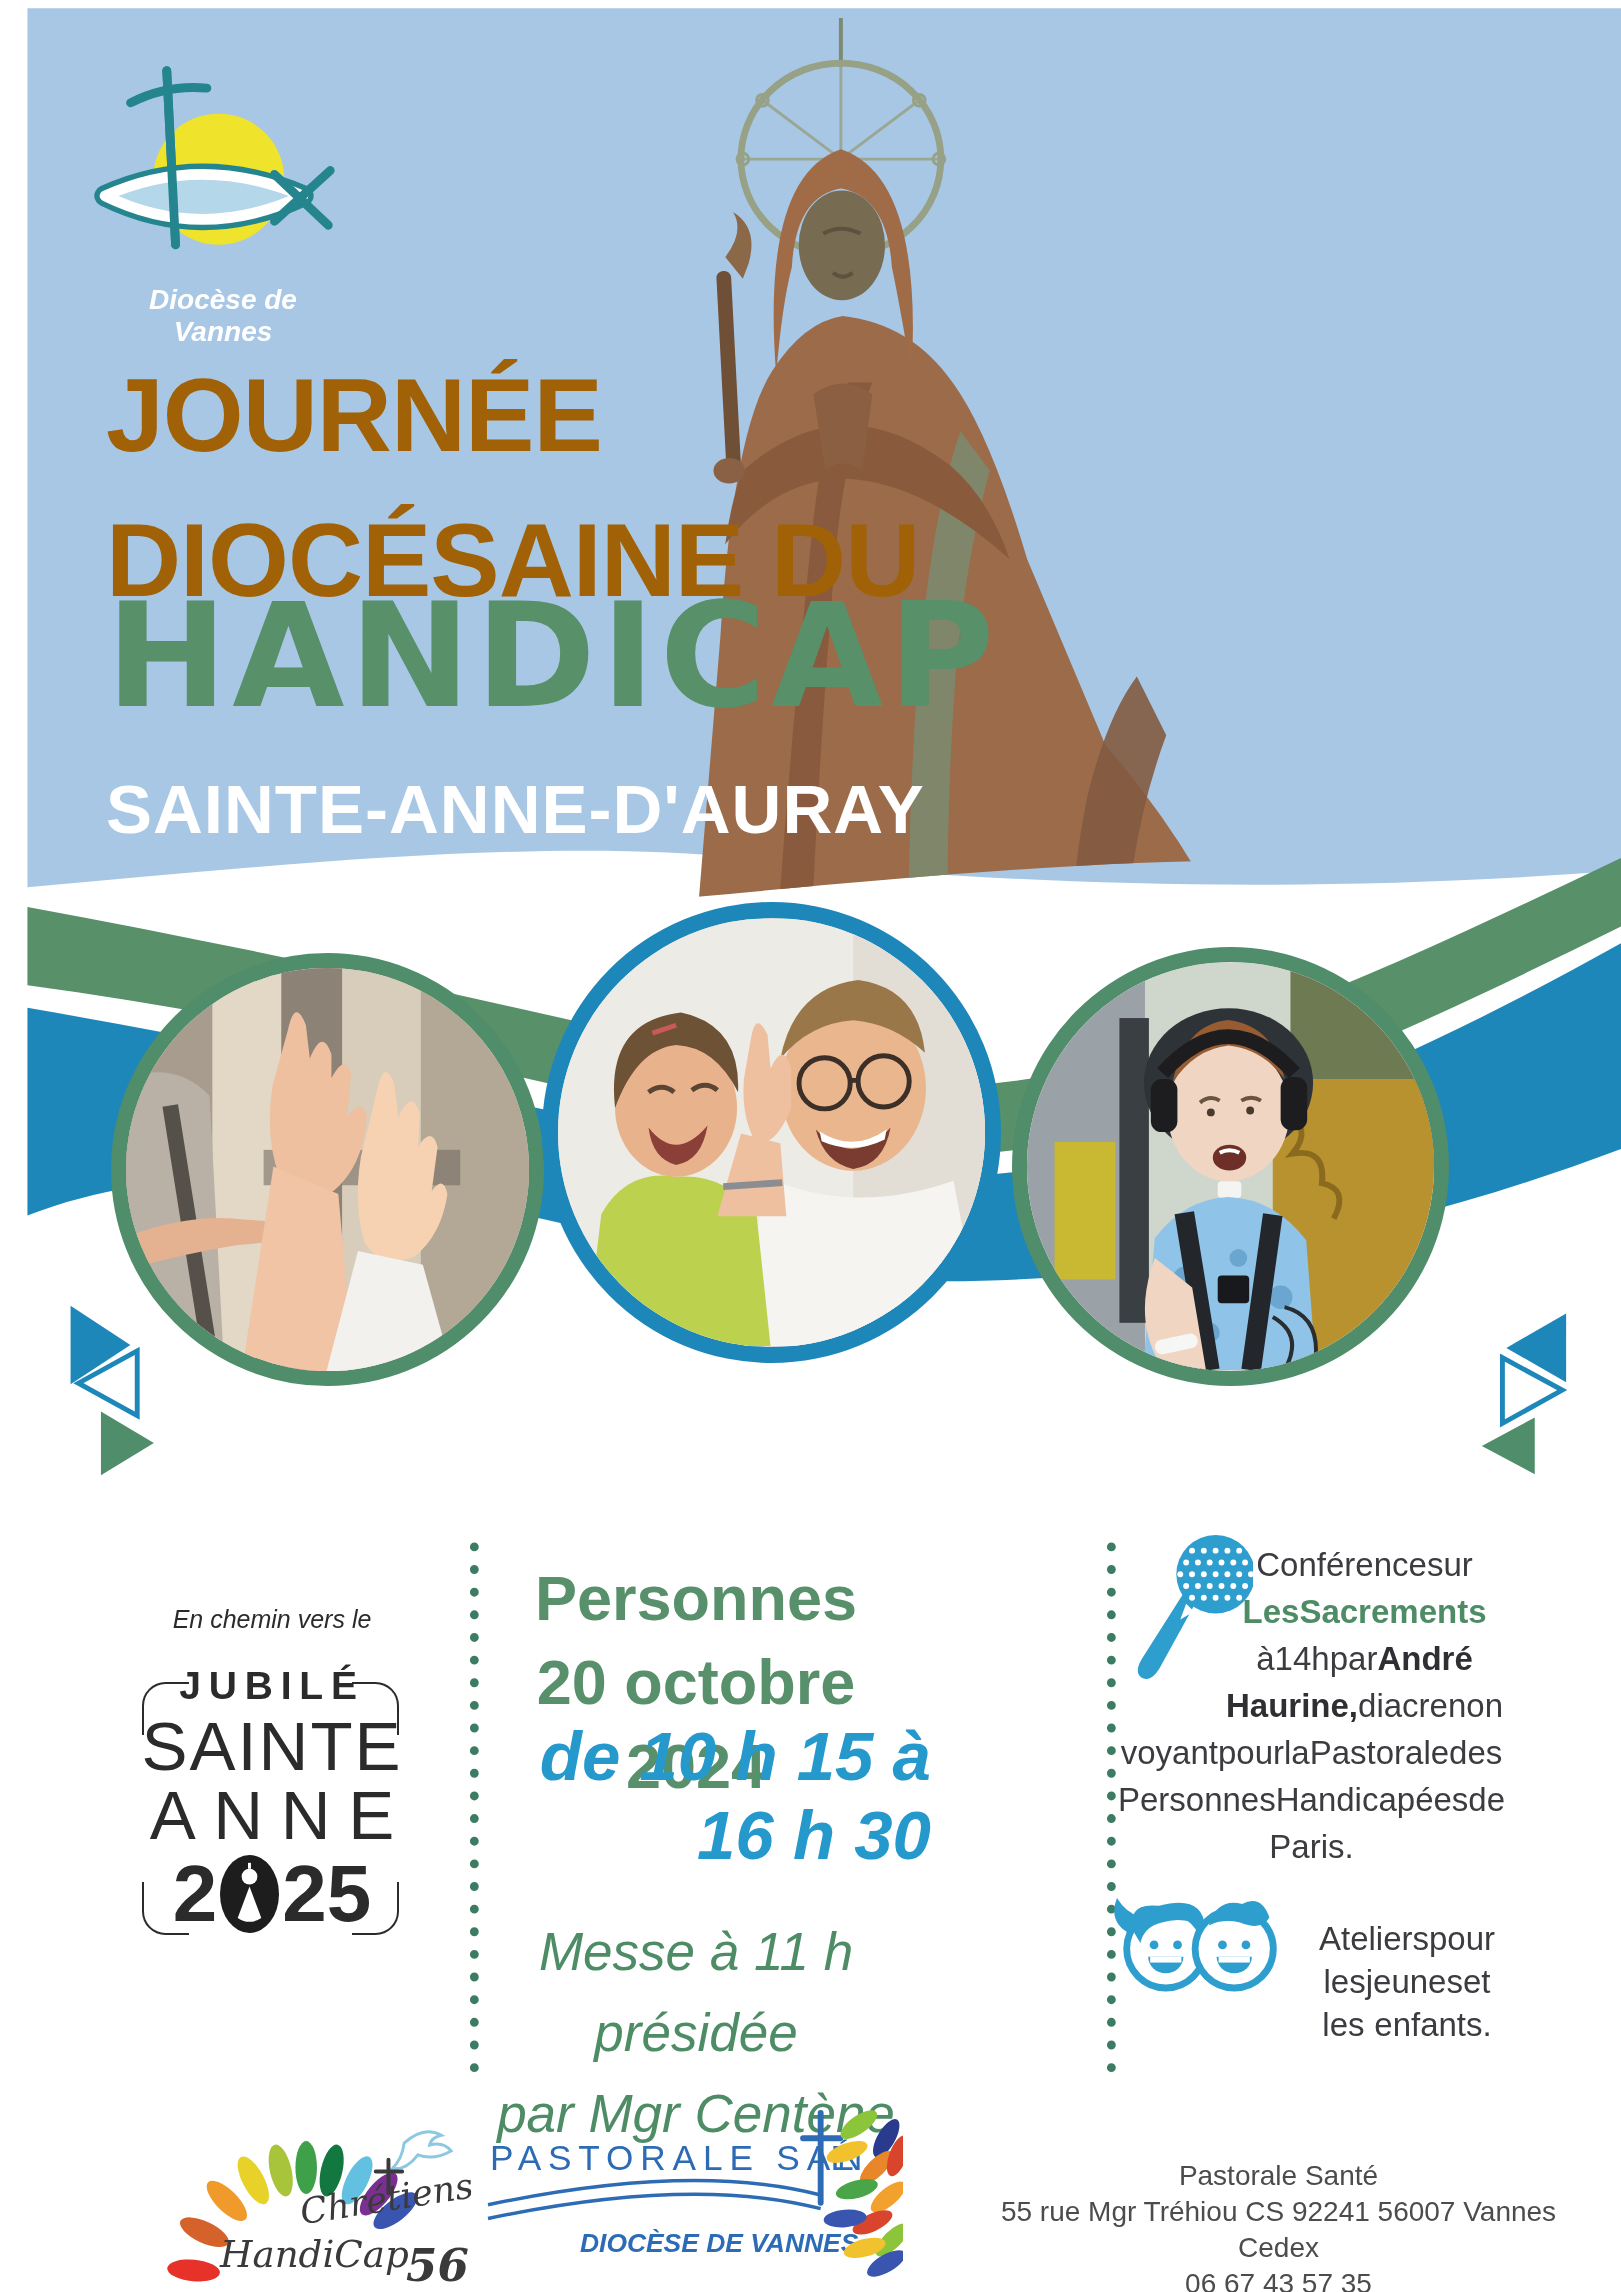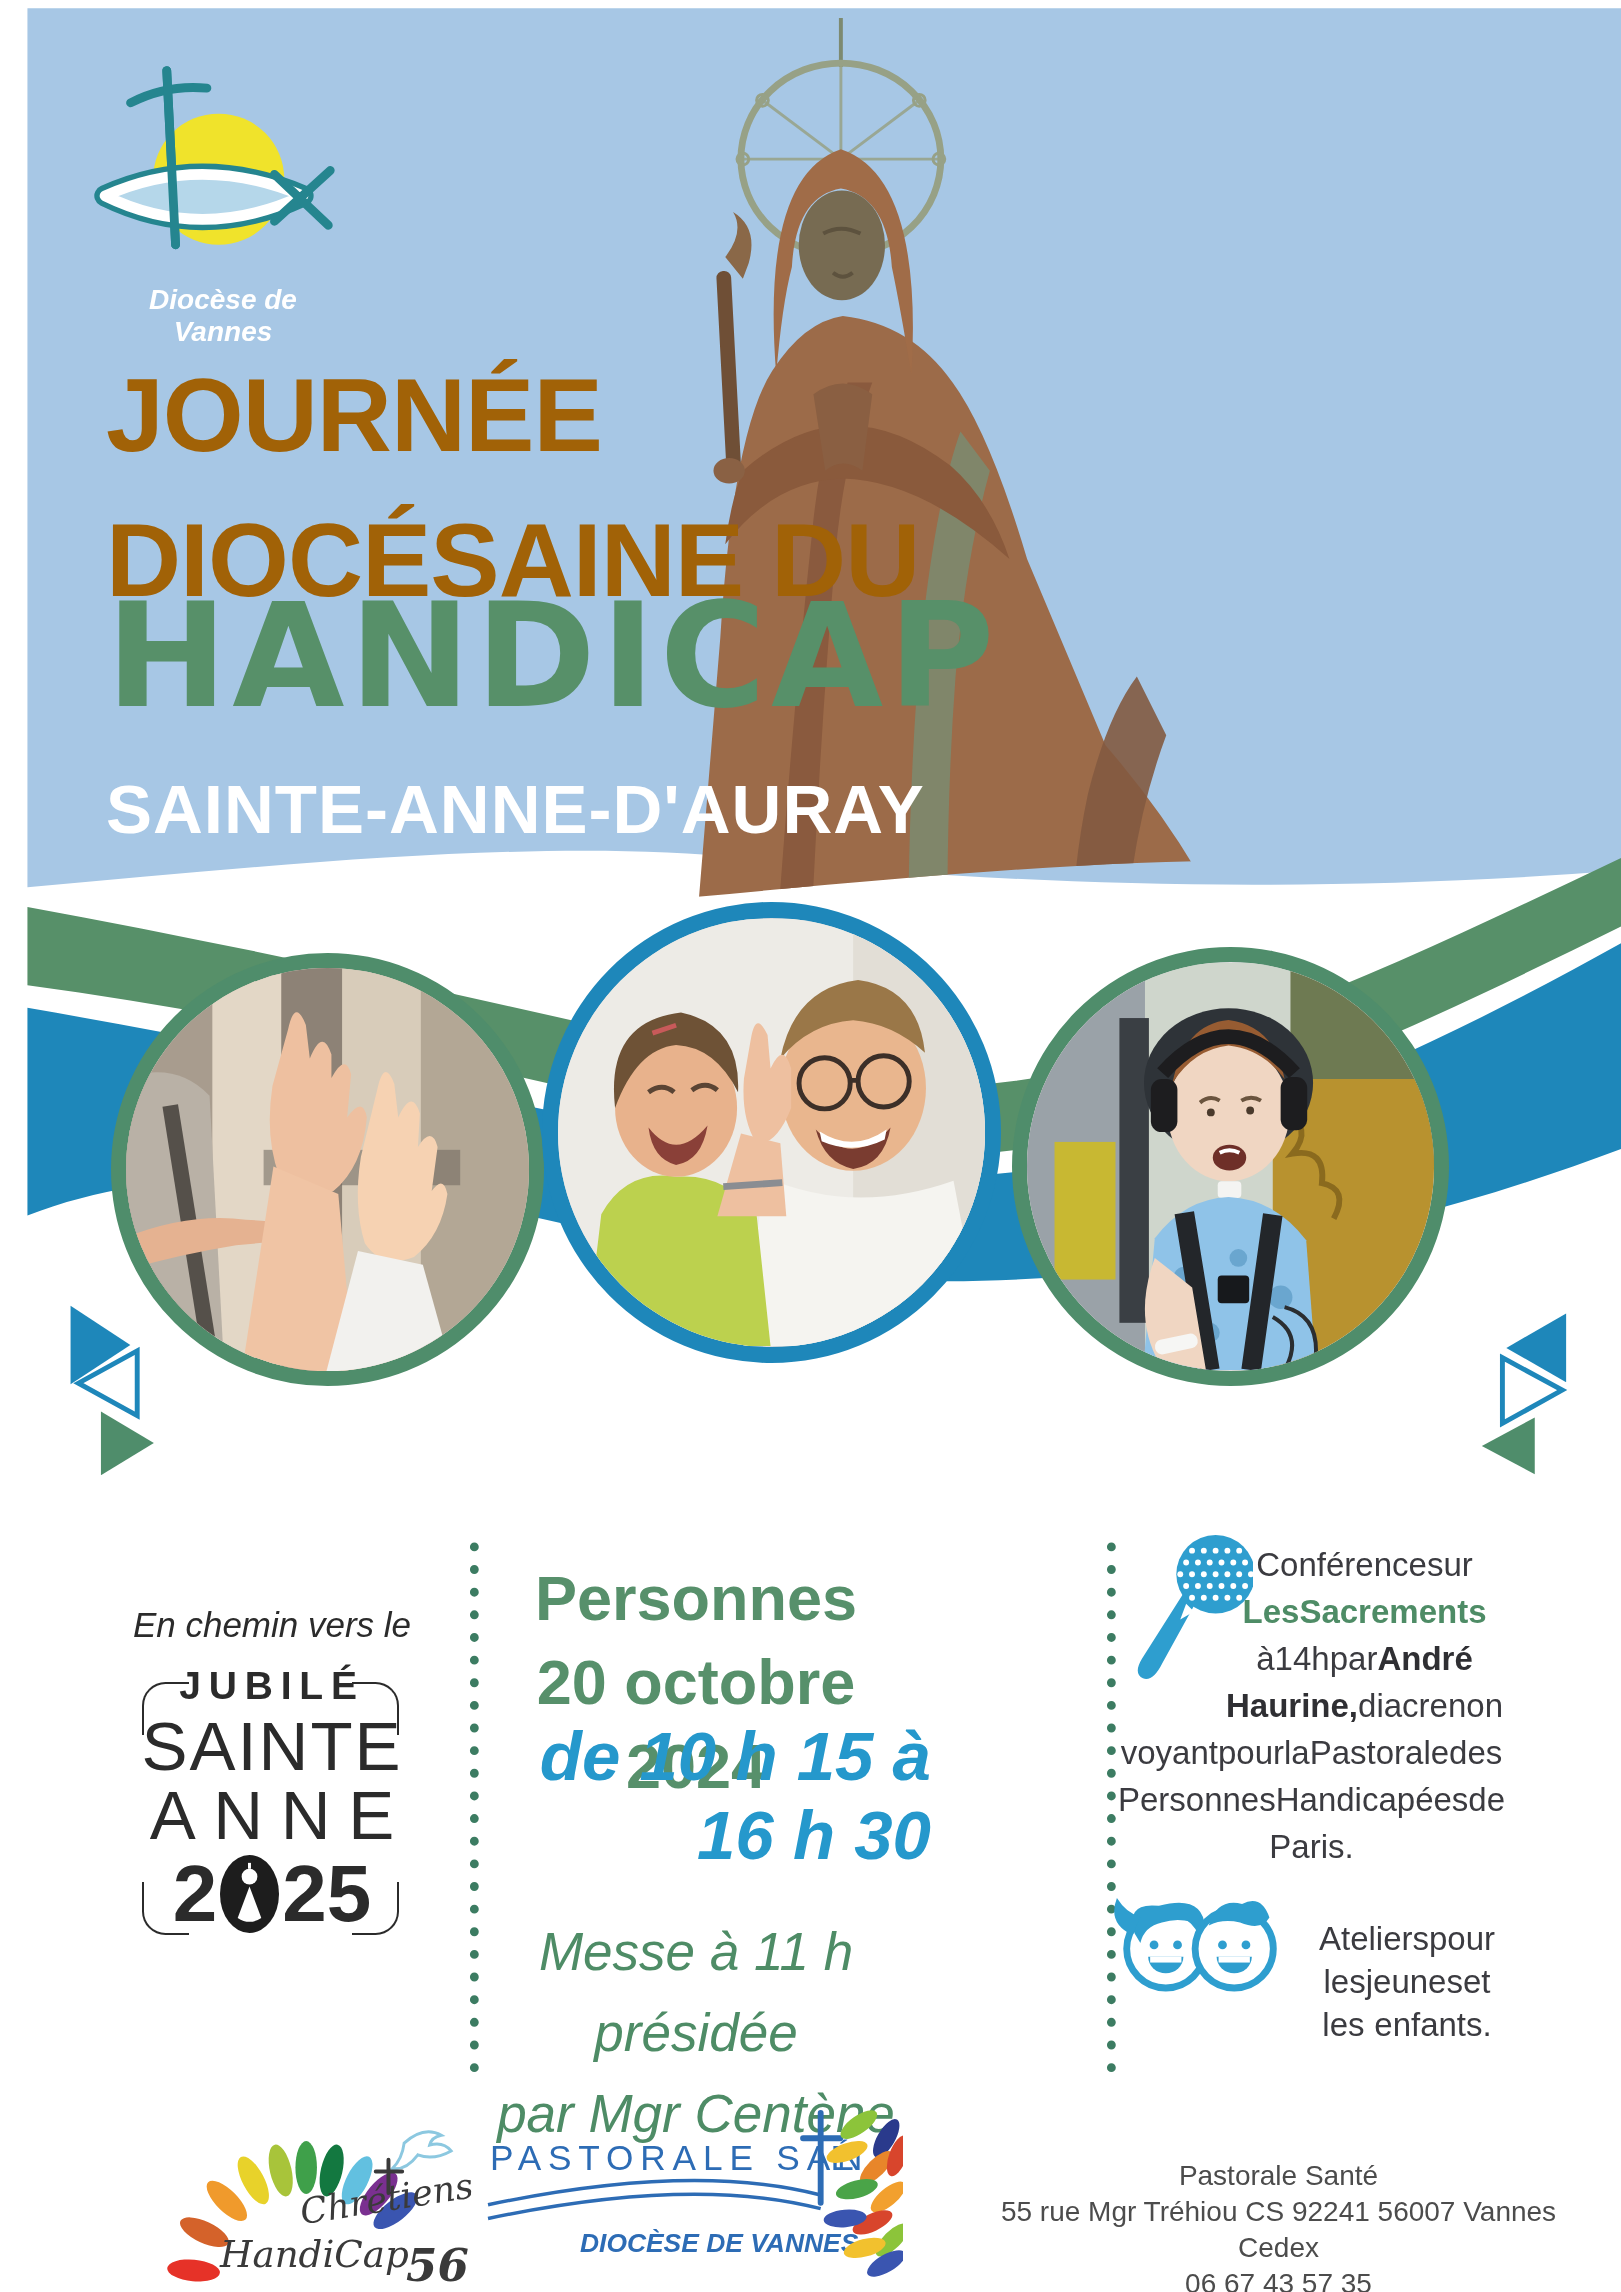--- a/index.html
+++ b/index.html
@@ -21,21 +21,21 @@
   
   .pcircle{border-radius:50%;overflow:hidden;box-sizing:border-box;background:#ddd;}
   .c1{left:111px;top:953px;width:433px;height:433px;border:15.7px solid #4f8d6b;}
   .c2{left:542px;top:902px;width:459px;height:461px;border:16.7px solid #1e87ba;}
   .c3{left:1012px;top:947px;width:437px;height:439px;border:15.7px solid #4f8d6b;}
   .pcircle svg{width:100%;height:100%;}
 
   
   .jubile{color:#2b2b2b;}
   .jub-line{left:93px;width:358px;text-align:center;}
-  .jub-intro{top:1605px;font-size:35px;font-style:italic;font-weight:500;}
+  .jub-intro{top:1605px;font-size:25px;font-style:italic;font-weight:500;}
   .jub-label{top:1664px;font-size:39px;font-weight:600;letter-spacing:7.8px;}
   .jub-n1{top:1707px;font-size:69px;font-weight:500;letter-spacing:2px;}
   .jub-n2{top:1776px;font-size:69px;font-weight:500;letter-spacing:17.6px;padding-left:17.6px;box-sizing:border-box;}
   .jub-year{top:1849px;left:93px;width:358px;display:flex;justify-content:center;align-items:center;
             font-size:80px;font-weight:600;gap:2.9px;height:90px;}
   .zero{display:inline-block;width:59px;height:78px;background:#1d1d1d;border-radius:50%;position:relative;}
   .zero svg{position:absolute;inset:0;}
   .brackets{left:142px;top:1682px;width:257px;height:253px;}
   .br{position:absolute;width:45px;height:51px;border:0 solid #2b2b2b;}
   .br.tl{left:0;top:0;border-left-width:2.9px;border-top-width:2.9px;border-top-left-radius:23.5px;}

